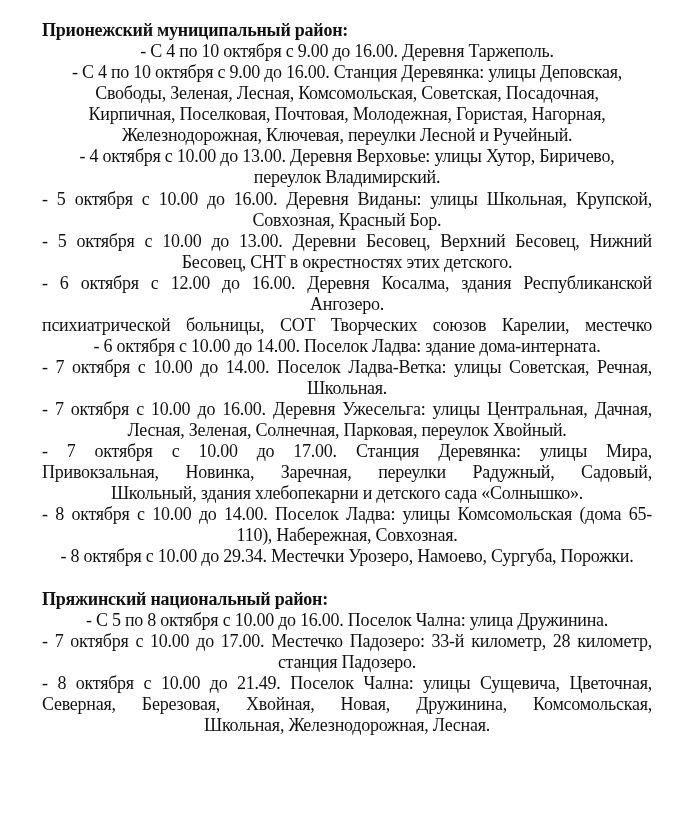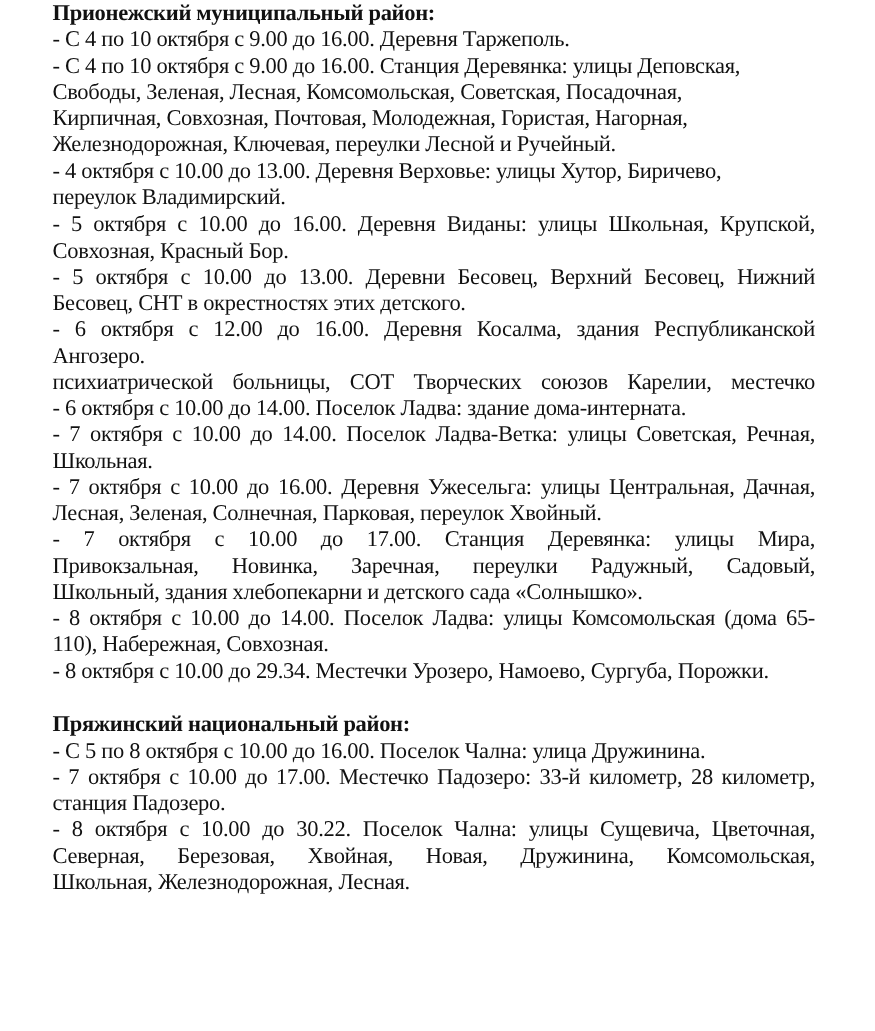--- a/index.html
+++ b/index.html
@@ -1,29 +1,29 @@
 <!DOCTYPE html>
 <html><head>
 <meta charset="utf-8">
 <style>
   html, body { margin: 0; padding: 0; background: #ffffff; }
   body { width: 700px; height: 825px; overflow: hidden; position: relative; }
   .doc {
     position: absolute;
     left: 42px;
-    top: 0;
+    top: 20px;
     width: 610px;
     font-family: "Liberation Serif", "DejaVu Serif", serif;
     font-size: 18px;
     line-height: 21.06px;
     color: #111111;
     letter-spacing: -0.25px;
   }
   .section-title { font-weight: bold; white-space: nowrap; }
-  .line { white-space: nowrap; overflow: visible; }
+  .line { white-space: nowrap; overflow: visible; text-align: center; }
   .line.justify {
     white-space: normal;
     text-align: justify;
     text-align-last: justify;
     height: 21.06px;
     overflow: hidden;
   }
   .spacer { height: 21.06px; }
 </style>
 </head>
@@ -31,21 +31,21 @@
 
 <div class="doc" id="doc">
     <div>
       <div class="section-title">Прионежский муниципальный район:</div>
       <div>
         <div class="line">- С 4 по 10 октября с 9.00 до 16.00. Деревня Таржеполь.</div>
       </div>
       <div>
         <div class="line">- С 4 по 10 октября с 9.00 до 16.00. Станция Деревянка: улицы Деповская,</div>
         <div class="line">Свободы, Зеленая, Лесная, Комсомольская, Советская, Посадочная,</div>
-        <div class="line">Кирпичная, Совхозная, Почтовая, Молодежная, Гористая, Нагорная,</div>
+        <div class="line">Кирпичная, Поселковая, Почтовая, Молодежная, Гористая, Нагорная,</div>
         <div class="line">Железнодорожная, Ключевая, переулки Лесной и Ручейный.</div>
       </div>
       <div>
         <div class="line">- 4 октября с 10.00 до 13.00. Деревня Верховье: улицы Хутор, Биричево,</div>
         <div class="line">переулок Владимирский.</div>
       </div>
       <div>
         <div class="line justify">- 5 октября с 10.00 до 16.00. Деревня Виданы: улицы Школьная, Крупской,</div>
         <div class="line">Совхозная, Красный Бор.</div>
       </div>
@@ -86,18 +86,18 @@
     <div>
       <div class="section-title">Пряжинский национальный район:</div>
       <div>
         <div class="line">- С 5 по 8 октября с 10.00 до 16.00. Поселок Чална: улица Дружинина.</div>
       </div>
       <div>
         <div class="line justify">- 7 октября с 10.00 до 17.00. Местечко Падозеро: 33-й километр, 28 километр,</div>
         <div class="line">станция Падозеро.</div>
       </div>
       <div>
-        <div class="line justify">- 8 октября с 10.00 до 30.22. Поселок Чална: улицы Сущевича, Цветочная,</div>
+        <div class="line justify">- 8 октября с 10.00 до 21.49. Поселок Чална: улицы Сущевича, Цветочная,</div>
         <div class="line justify">Северная, Березовая, Хвойная, Новая, Дружинина, Комсомольская,</div>
         <div class="line">Школьная, Железнодорожная, Лесная.</div>
       </div>
     </div>
   </div>
 
 </body></html>

